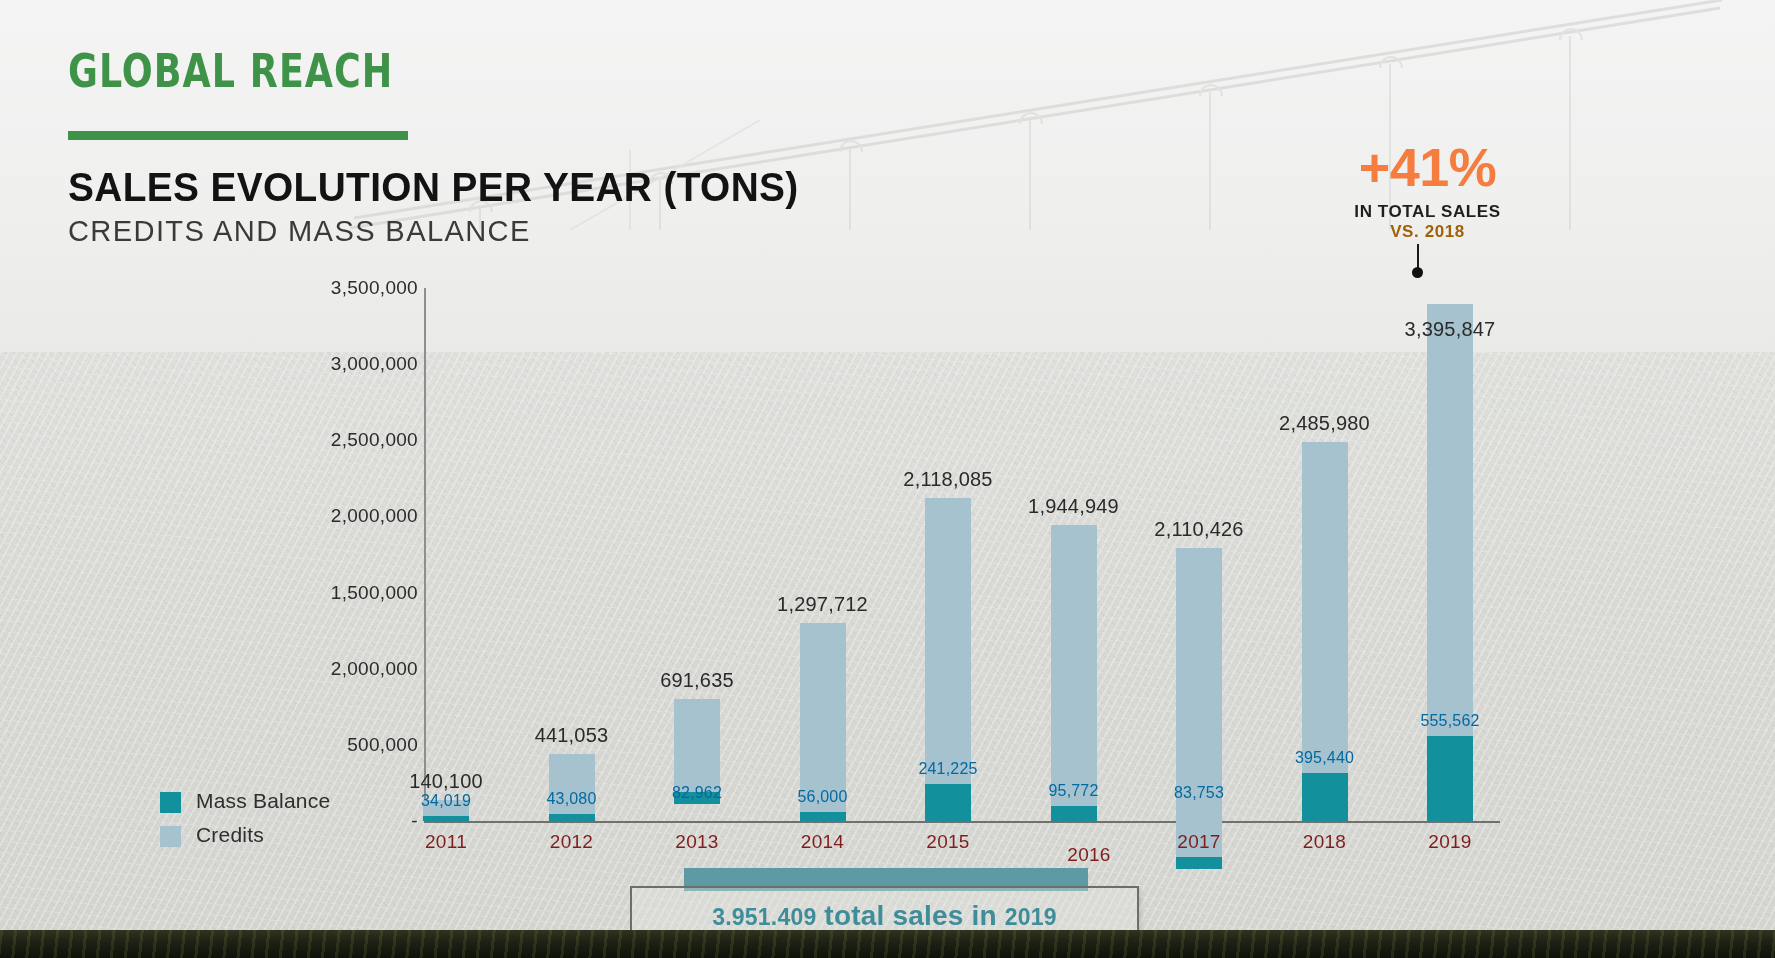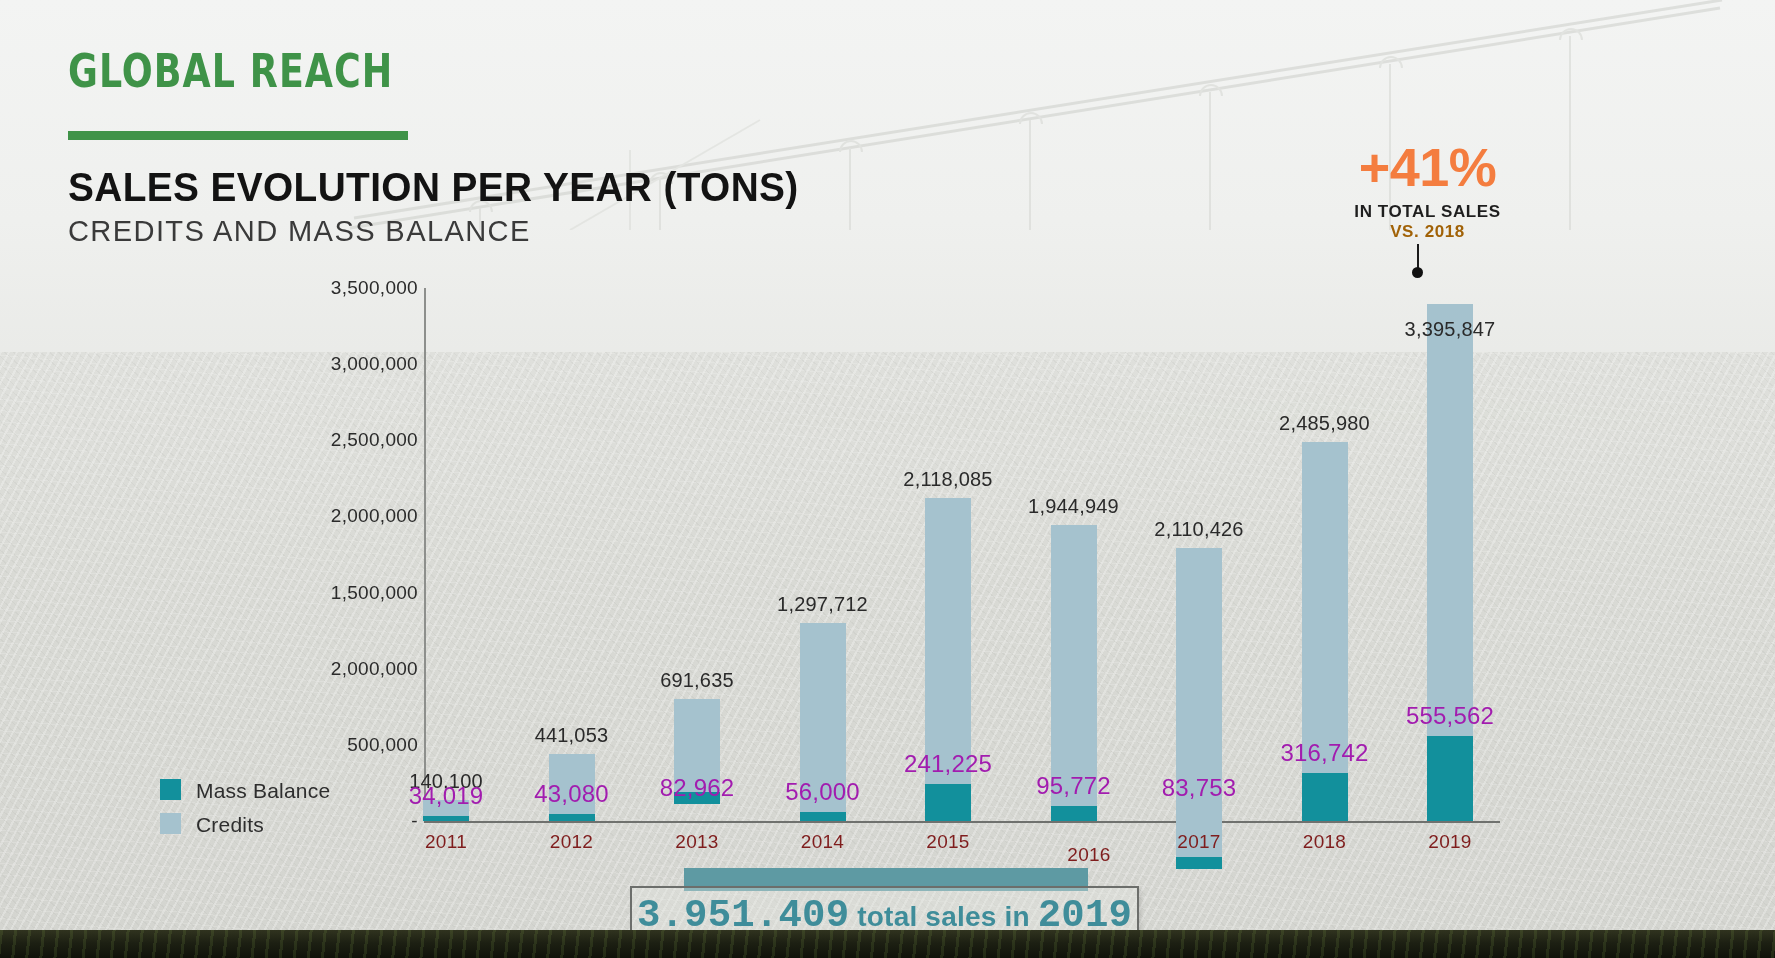--- a/index.html
+++ b/index.html
@@ -121,50 +121,50 @@
   .bar-col { position: absolute; bottom: 137px; width: 46px; }
   .seg-credits { width: 100%; background: #a5c2ce; }
   .seg-mass { width: 100%; background: #12909c; }
 
   .lbl-top {
     position: absolute; left: 50%; transform: translateX(-50%);
     white-space: nowrap; font-size: 20px; color: #2a2a2a; letter-spacing: .2px;
   }
   .lbl-mass {
     position: absolute; left: 50%; transform: translateX(-50%);
-    white-space: nowrap; font-size: 24px; color: #a21caf; letter-spacing: .2px;
+    white-space: nowrap; font-size: 16px; color: #0369a1; letter-spacing: .2px;
   }
   .x-tick {
     position: absolute; top: 831px; width: 120px; text-align: center;
     font-size: 19px; color: #7f1d1d; letter-spacing: .3px;
   }
 
   
   .legend { position: absolute; left: 160px; top: 779px; }
-  .legend-row { display: flex; align-items: flex-start; height: 34px; }
+  .legend-row { display: flex; align-items: flex-end; height: 34px; }
   .legend-swatch { width: 21px; height: 21px; margin-right: 15px; }
   .legend-text { font-size: 21px; color: #2e2e2e; letter-spacing: .2px; }
 
   
   .total-bar {
     position: absolute; left: 684px; top: 868px; width: 404px; height: 23px;
     background: #5e9aa3;
   }
   .total-box {
     position: absolute; left: 630px; top: 886px; width: 509px; height: 60px;
     border: 2px solid #6c6e6b;
     background: rgba(230,231,227,.35);
     display: flex; align-items: center; justify-content: center;
     box-shadow: 2px 3px 4px rgba(0,0,0,.12);
   }
   .total-text {
     font-size: 28px; color: #3f8d9a; letter-spacing: .2px; white-space: nowrap;
   }
   .total-text b { font-weight: 700; }
-  .total-num { font-weight: 700; font-size: 39px; font-family: Liberation Mono, monospace; }
+  .total-num { font-weight: 700; font-size: 23px; }
 </style>
 </head>
 <body>
 
 <div id="slide">
 
   <div class="bg-sky"></div>
   <div class="bg-ground"></div>
   <div class="bg-horizon"></div>
   <div class="bg-horizon2"></div>
@@ -265,21 +265,21 @@
         <div class="bar-col" style="left: 1176px; height: 273px;">
           <div class="seg-credits" style="height: 308.633px; background: rgb(165, 194, 206);"></div>
           <div class="seg-mass" style="height: 12.7544px; background: rgb(18, 144, 156);"></div>
           <div class="lbl-top" style="top: -30px;">2,110,426</div>
           <div class="lbl-mass" style="bottom: 18.7544px;">83,753</div>
         </div>
         <div class="bar-col" style="left: 1301.5px; height: 378.579px;">
           <div class="seg-credits" style="height: 330.344px; background: rgb(165, 194, 206);"></div>
           <div class="seg-mass" style="height: 48.2353px; background: rgb(18, 144, 156);"></div>
           <div class="lbl-top" style="top: -30px;">2,485,980</div>
-          <div class="lbl-mass" style="bottom: 54.2353px;">316,742</div>
+          <div class="lbl-mass" style="bottom: 54.2353px;">395,440</div>
         </div>
         <div class="bar-col" style="left: 1427px; height: 517.139px;">
           <div class="seg-credits" style="height: 432.535px; background: rgb(165, 194, 206);"></div>
           <div class="seg-mass" style="height: 84.6042px; background: rgb(18, 144, 156);"></div>
           <div class="lbl-top" style="top: -30px; margin-top: 44px;">3,395,847</div>
           <div class="lbl-mass" style="bottom: 90.6042px;">555,562</div>
         </div>
       </div>
     <div id="x-labels">
         <div class="x-tick" style="left: 386px;">2011</div>

